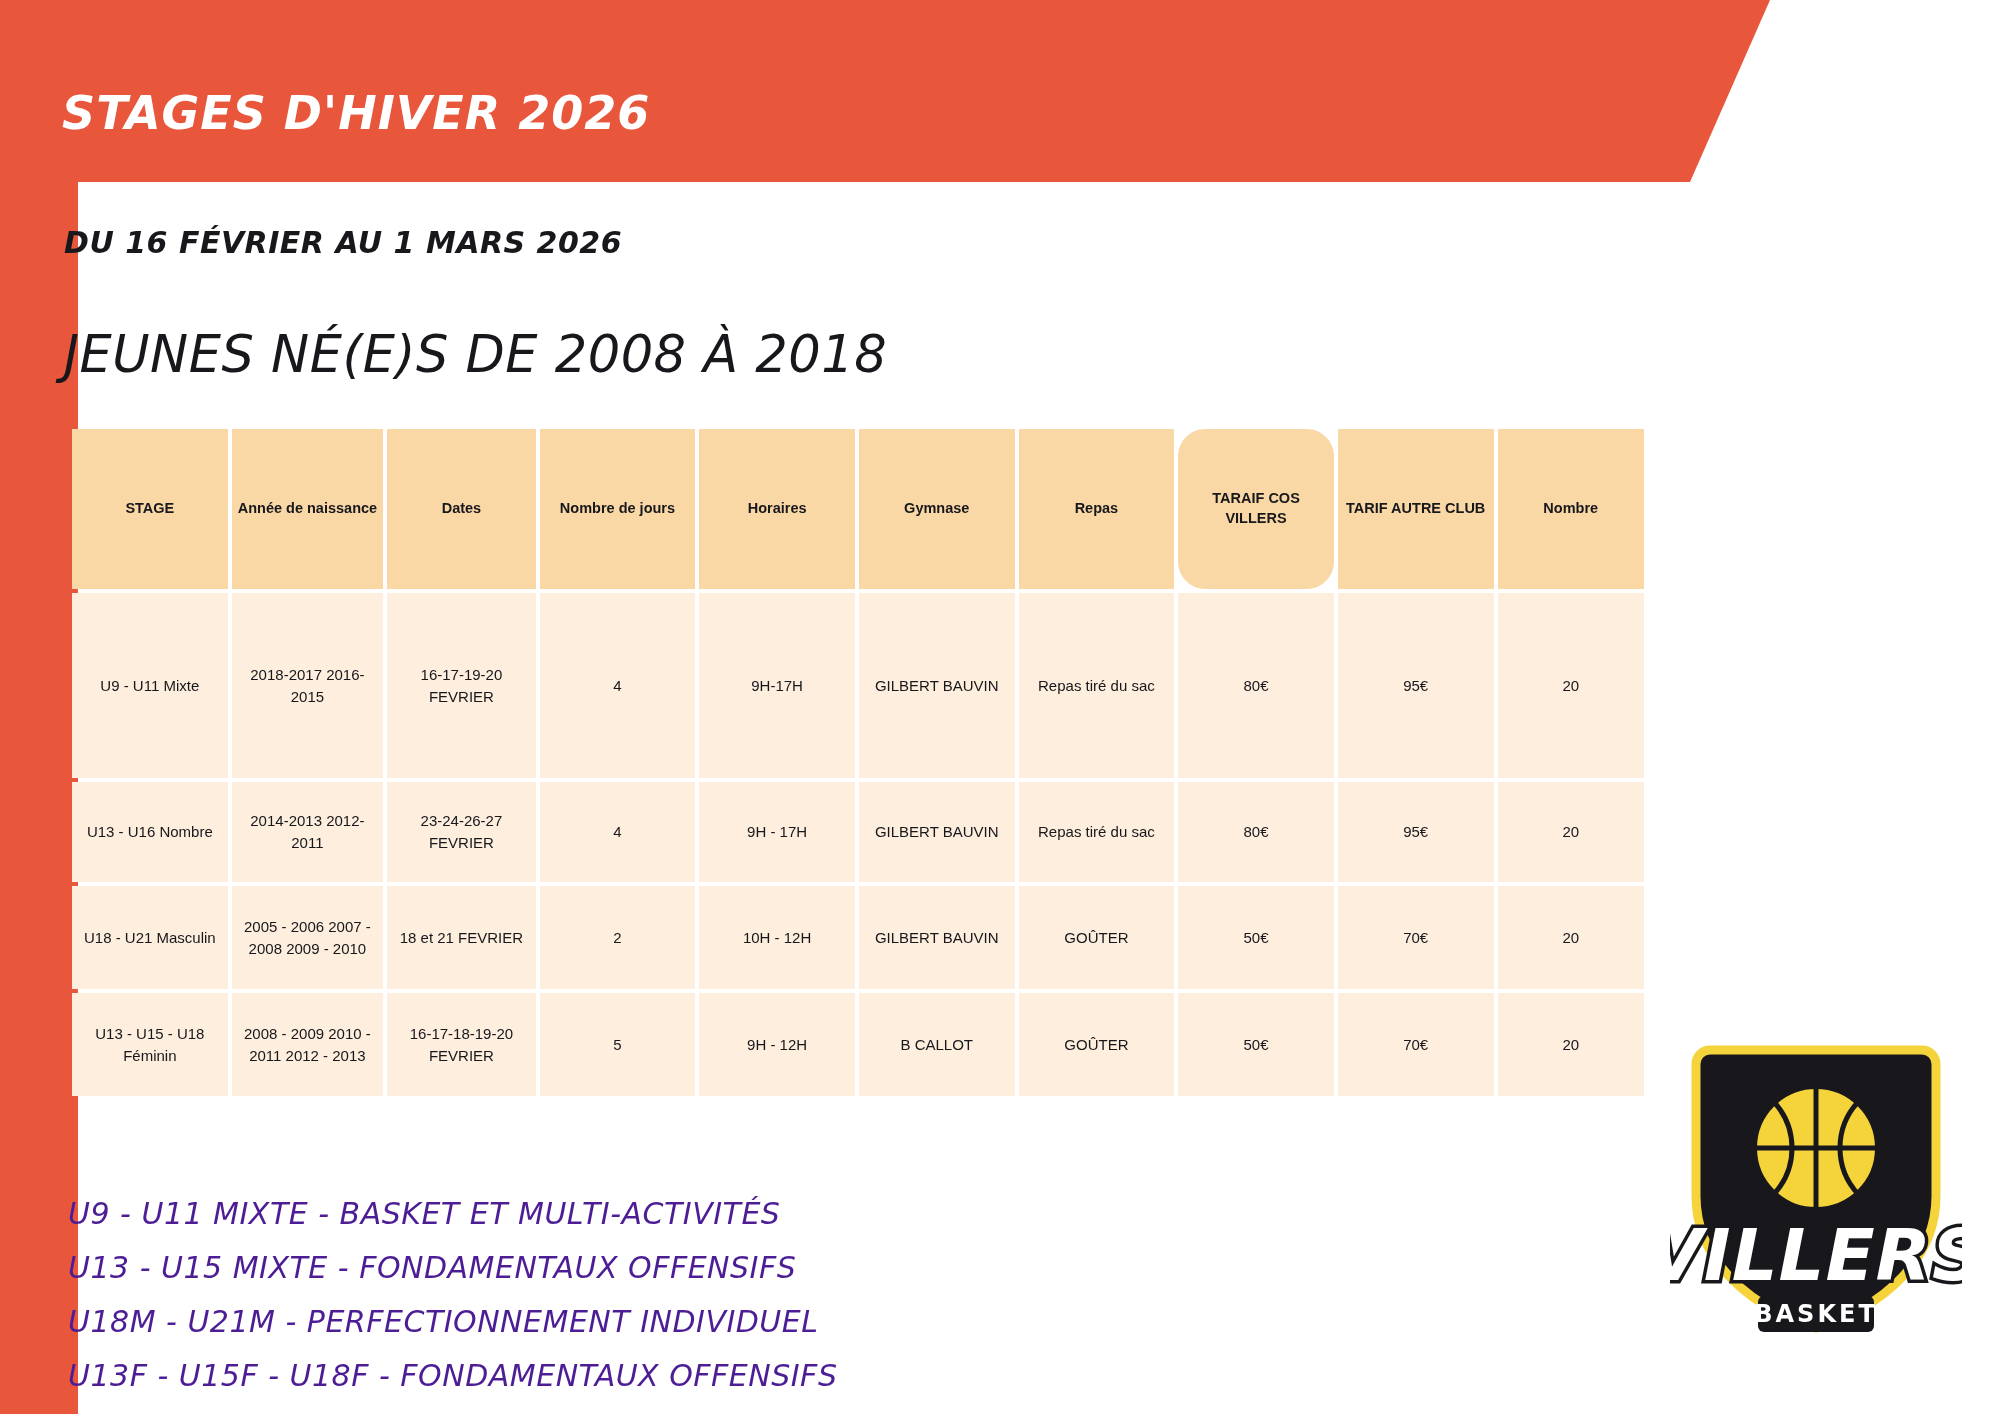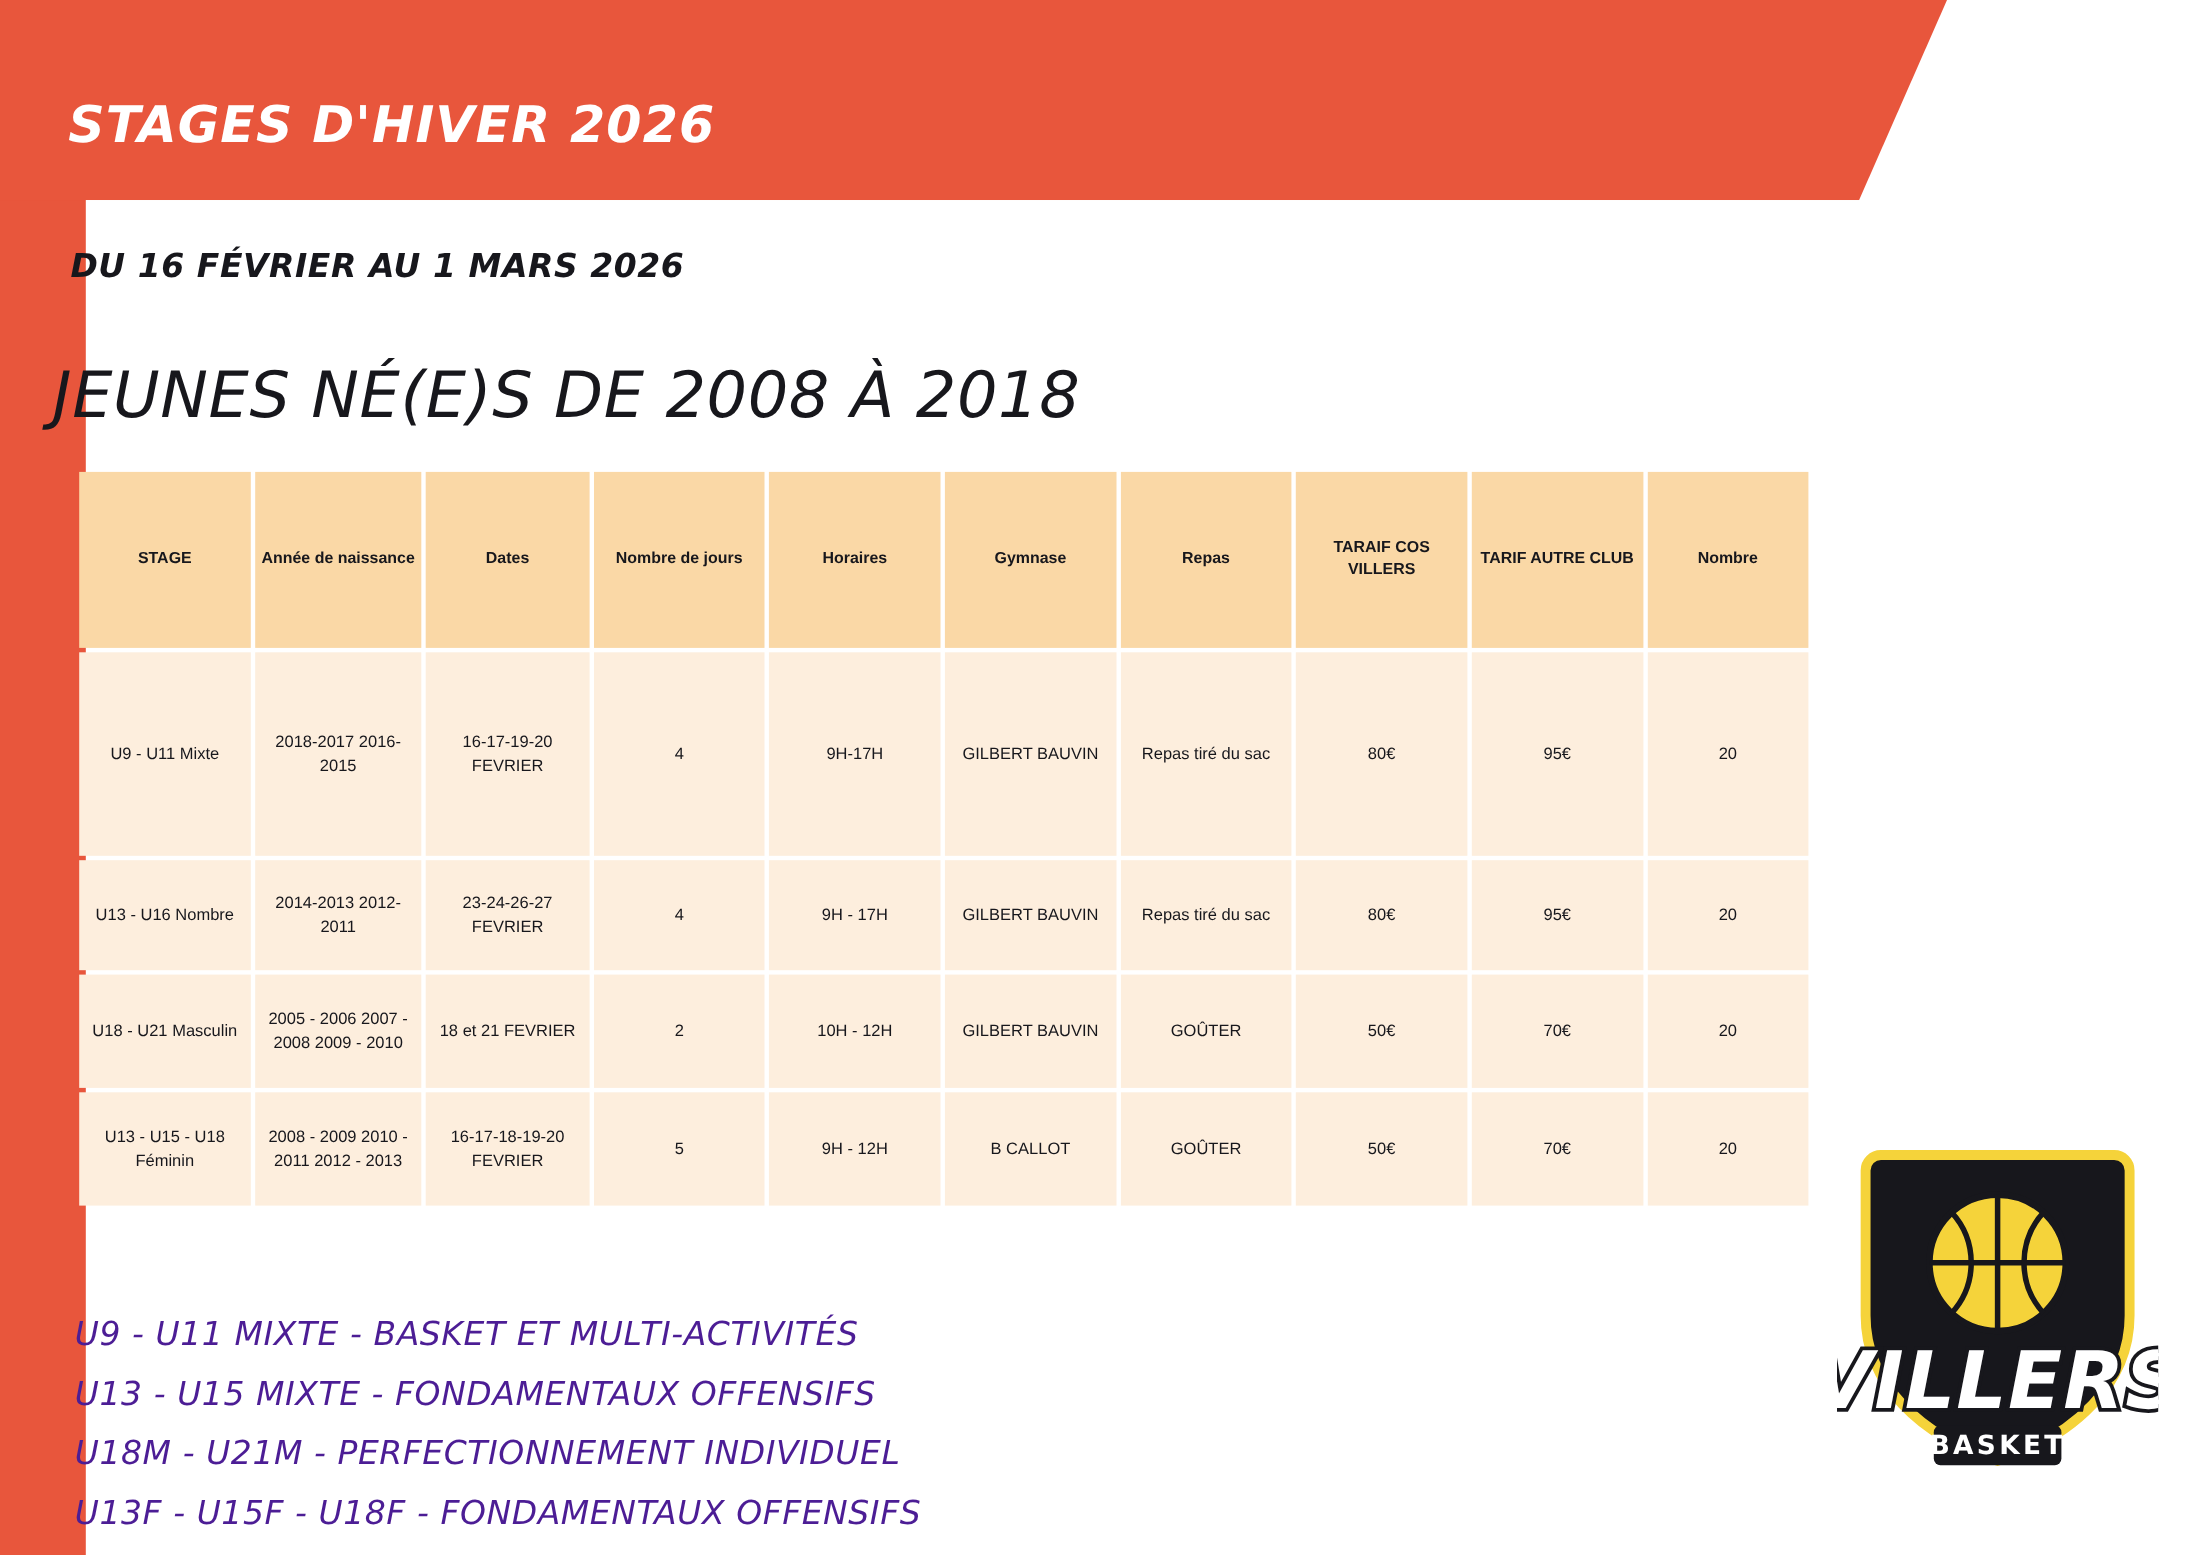--- a/index.html
+++ b/index.html
@@ -58,26 +58,26 @@
     font-family: "DejaVu Sans", sans-serif;
     font-weight: 700;
     font-style: italic;
     font-size: 30px;
     letter-spacing: 0.5px;
     color: #17171c;
     text-transform: uppercase;
   }
   .head-2 {
     position: absolute;
-    left: 48px;
+    left: 64px;
     top: 325px;
     font-family: "DejaVu Sans", sans-serif;
     font-weight: 400;
     font-style: italic;
-    font-size: 58px;
+    font-size: 51px;
     letter-spacing: 0.5px;
     color: #17171c;
     text-transform: uppercase;
   }
 
   
   .table {
     position: absolute;
     left: 68px;
     top: 425px;
@@ -111,21 +111,21 @@
   .row-h-3 td { height: 103px; }
   .row-h-4 td { height: 103px; }
 
   .c0 { width: 152px; margin-top: 28px; }
   .c1 { width: 148px; }
   .c2 { width: 145px; }
   .c3 { width: 152px; }
   .c4 { width: 152px; }
   .c5 { width: 152px; }
   .c6 { width: 152px; }
-  .c7 { width: 152px; }
+  .c7 { width: 152px; border-radius: 27px; }
   .c8 { width: 152px; }
   .c9 { width: 143px; }
 
   
   .notes {
     position: absolute;
     left: 68px;
     top: 1196px;
     width: 900px;
   }

